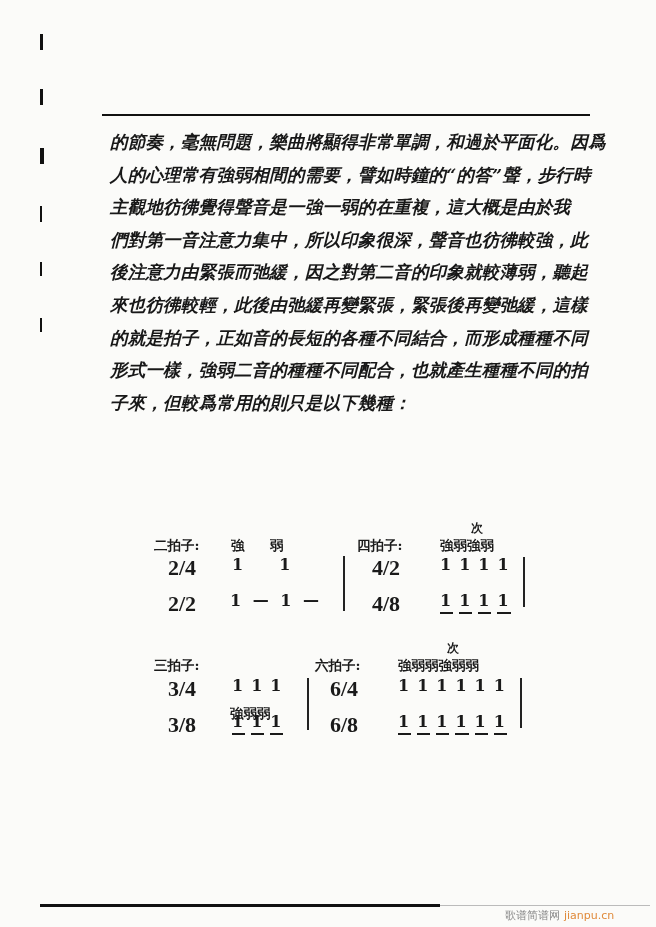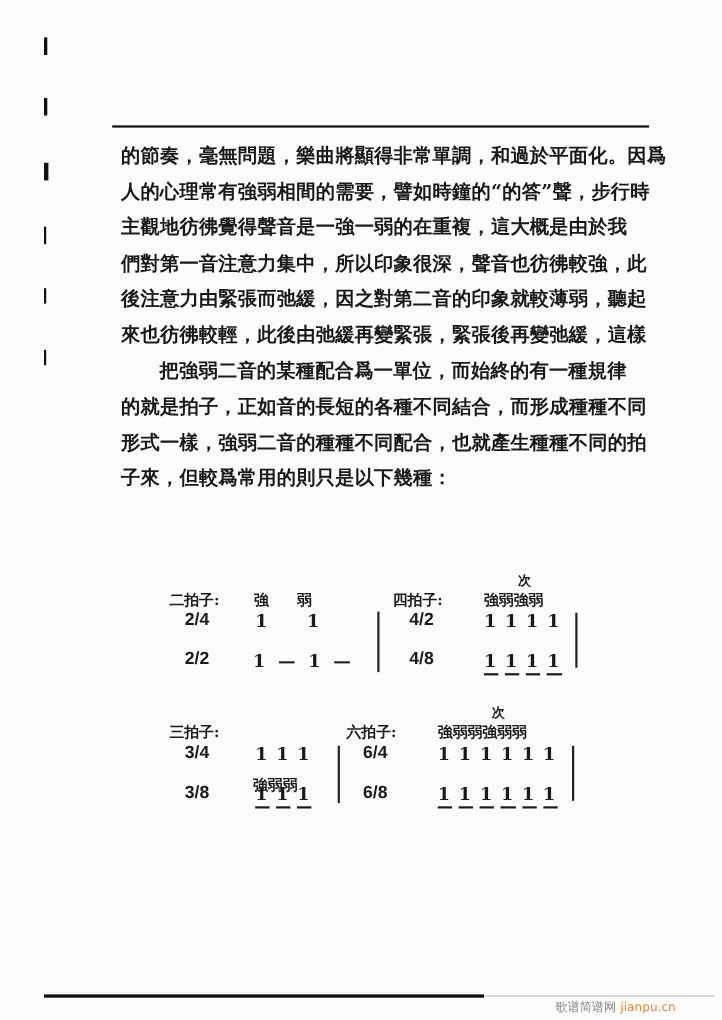--- a/index.html
+++ b/index.html
@@ -74,38 +74,39 @@
       color: #181818;
       letter-spacing: 0.2px;
     }
     .para {
       margin: 0;
       padding: 0;
     }
     .line {
       display: block;
       white-space: nowrap;
+      font-style: italic;
     }
     
     .notation {
       position: absolute;
       font-family: "DejaVu Serif", serif;
       font-weight: bold;
       color: #1a1a1a;
     }
     .nt-label {
       position: absolute;
       font-size: 13.5px;
       white-space: nowrap;
     }
     .nt-sig {
       position: absolute;
-      font-size: 16px;
-      white-space: nowrap;
-      font-family: Liberation Sans, sans-serif;
+      font-size: 22px;
+      white-space: nowrap;
+      font-family: Liberation Serif, serif;
     }
     .nt-notes {
       position: absolute;
       font-size: 16px;
       white-space: nowrap;
       font-family: "DejaVu Serif", serif;
       letter-spacing: 2px;
     }
     .ul-note {
       display: inline-block;
@@ -182,21 +183,20 @@
   <div class="body-text">
     <p class="para">
       <span class="line">的節奏，毫無問題，樂曲將顯得非常單調，和過於平面化。因爲</span>
       <span class="line">人的心理常有強弱相間的需要，譬如時鐘的“的答”聲，步行時</span>
       <span class="line">主觀地彷彿覺得聲音是一強一弱的在重複，這大概是由於我</span>
       <span class="line">們對第一音注意力集中，所以印象很深，聲音也彷彿較強，此</span>
       <span class="line">後注意力由緊張而弛緩，因之對第二音的印象就較薄弱，聽起</span>
       <span class="line">來也彷彿較輕，此後由弛緩再變緊張，緊張後再變弛緩，這樣</span>
     </p>
     <p class="para">
-      <span class="line" style="padding-left:35px;">把強弱二音的某種配合爲一單位，而始終的有一種規律</span>
       <span class="line">的就是拍子，正如音的長短的各種不同結合，而形成種種不同</span>
       <span class="line">形式一樣，強弱二音的種種不同配合，也就產生種種不同的拍</span>
       <span class="line">子來，但較爲常用的則只是以下幾種：</span>
     </p>
   </div>
 
   <div class="notation" style="left:0;top:0;width:656px;height:927px;">
 
     <span class="nt-label" style="left:154px;top:537px;">二拍子:</span>
     <span class="nt-label" style="left:231px;top:537px;">強</span>

